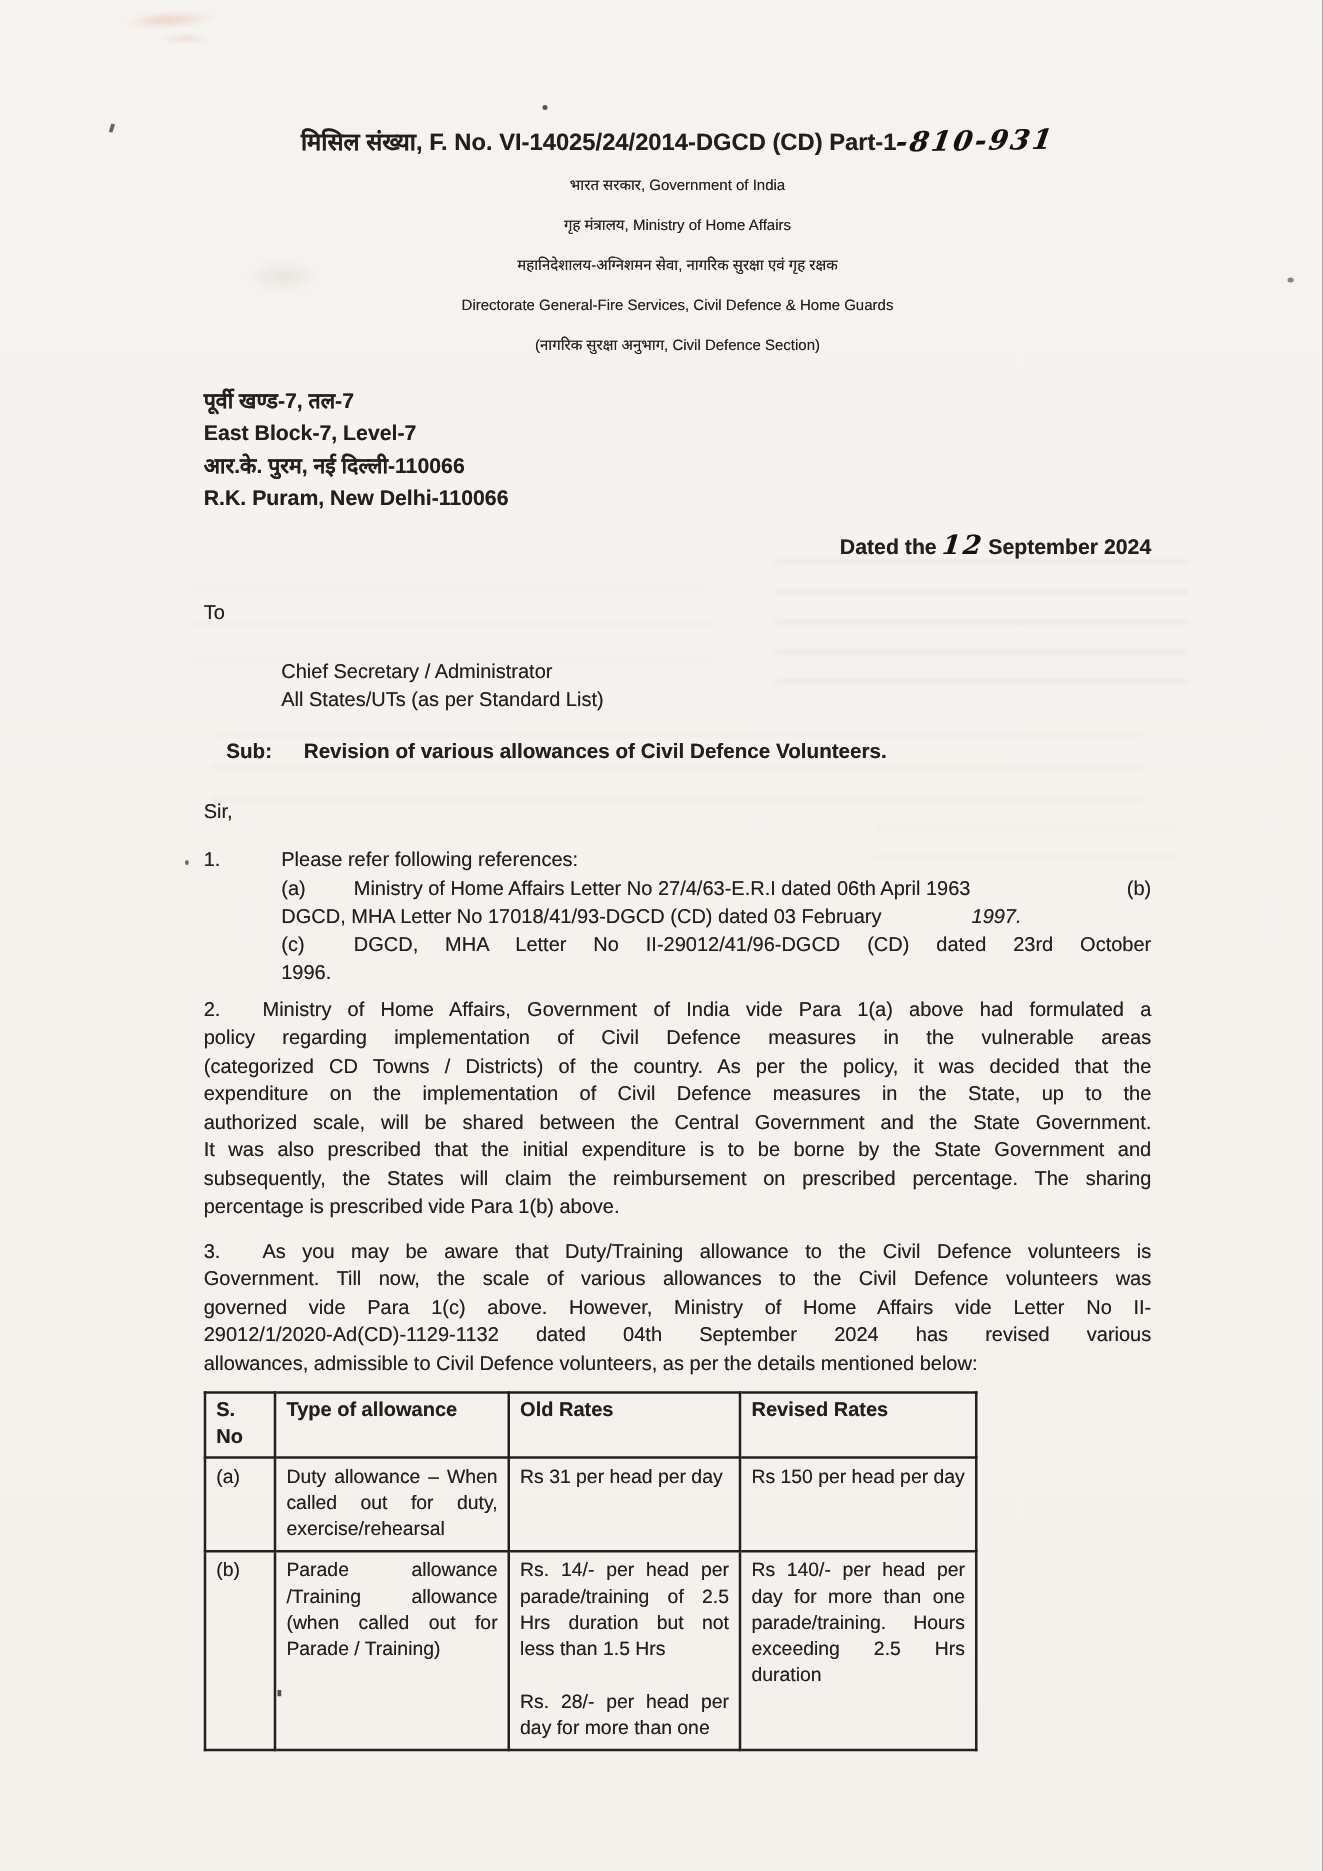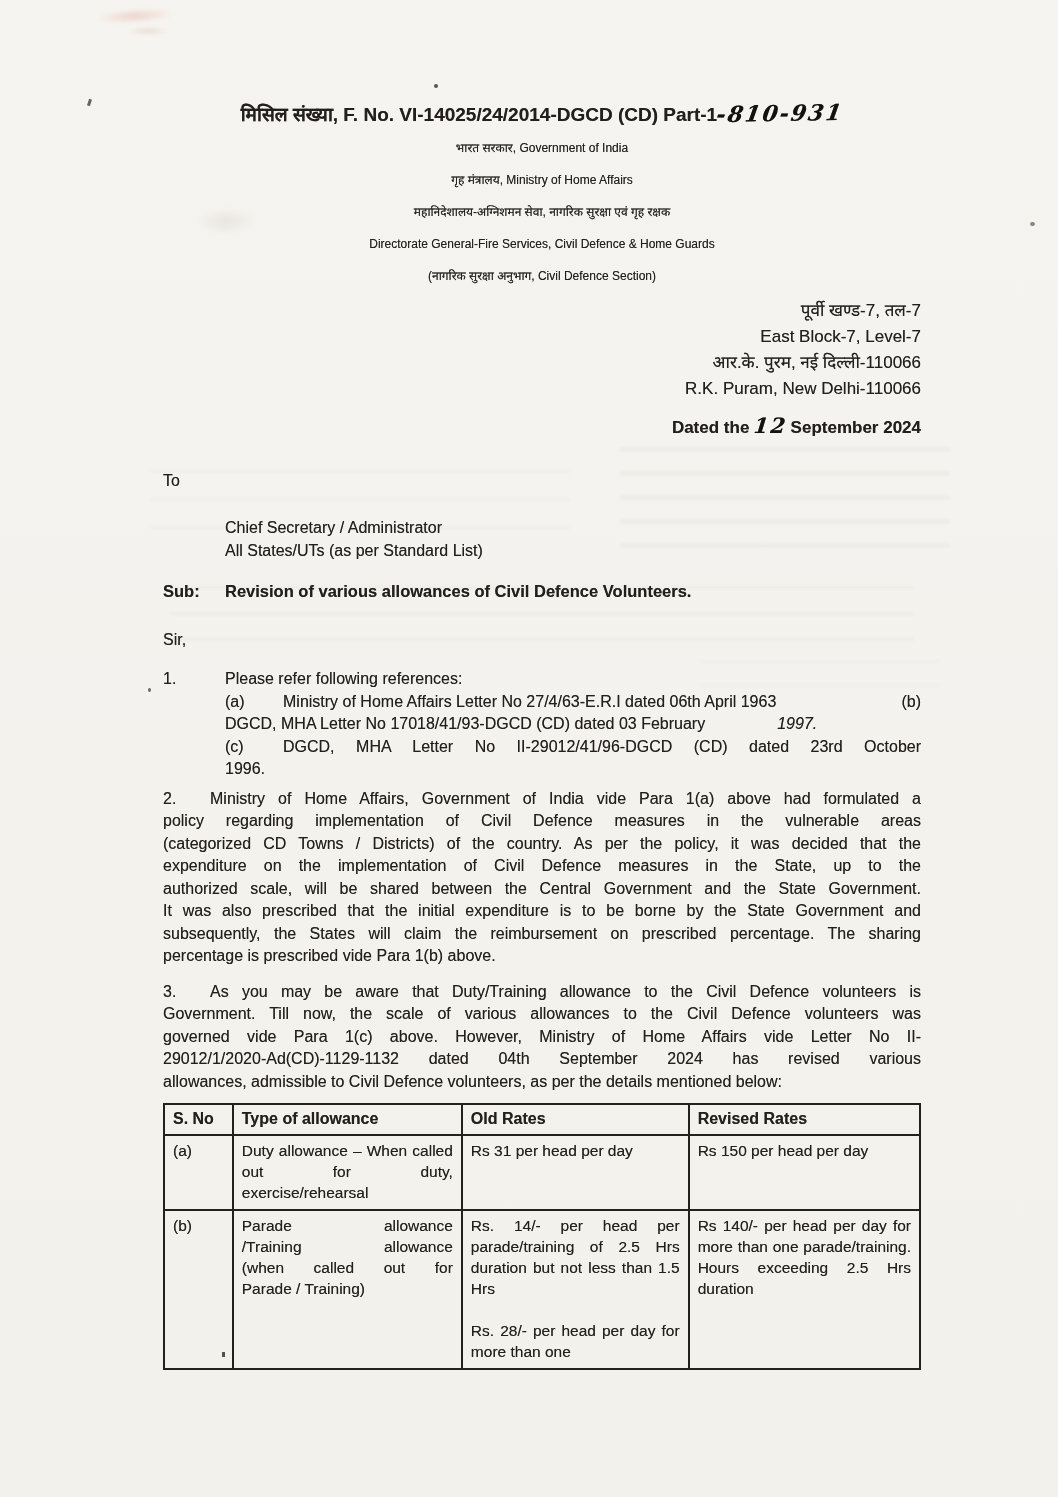--- a/index.html
+++ b/index.html
@@ -19,46 +19,46 @@
   .letterhead{text-align:center;}
   .lh-line1{font-size:19px;font-weight:700;line-height:26px;margin-bottom:8px;white-space:nowrap;}
   .handwrite{
     font-family:"DejaVu Serif",serif;
     font-style:italic;font-weight:700;
     display:inline-block;transform:skewX(-10deg) rotate(-1deg);
     letter-spacing:2px;font-size:22px;color:#14110e;
   }
   .lh-line{font-size:12px;font-weight:400;line-height:24px;margin-bottom:8px;}
   
-  .addr{margin-top:10px;text-align:right;font-size:17px;font-weight:400;line-height:26px;}
+  .addr{margin-top:20px;font-size:17px;font-weight:700;line-height:26px;}
   .dateline{margin-top:12px;text-align:right;font-size:17px;font-weight:700;line-height:24px;}
   .dateline .handwrite{font-size:21px;margin:0 3px 0 5px;transform:skewX(-6deg);}
   
   .to{margin-top:30px;font-size:16px;line-height:22px;}
   .recipient{margin-top:24px;margin-left:62px;font-size:16px;line-height:23px;}
   .subject{margin-top:18px;display:flex;font-size:16.5px;font-weight:700;line-height:22px;}
-  .subject .slabel{width:62px;flex:none;}
+  .subject .slabel{width:62px;flex:none;margin-left:18px;}
   .salutation{margin-top:27px;font-size:16px;line-height:22px;}
   .para{font-size:16px;line-height:22.5px;}
   .p1{margin-top:17px;}
   .p2{margin-top:7px;}
   .p3{margin-top:13px;}
   .pline{display:flex;}
   .pnum{width:47px;flex:none;}
   .pnum-wide{width:62px;flex:none;}
   .ptext{flex:1;}
   .jl{text-align:justify;text-align-last:justify;}
   .refs{padding-left:62px;}
   .refline{display:flex;}
   .reflabel{width:58px;flex:none;}
   .push-right{margin-left:auto;padding-left:18px;}
   .year-gap{margin-left:72px;font-style:italic;}
   
   .allow-table{
-    margin-top:10px;border-collapse:collapse;width:758px;table-layout:fixed;
+    margin-top:10px;border-collapse:collapse;width:619px;table-layout:fixed;
     font-size:15.5px;line-height:21px;
   }
   .allow-table th,.allow-table td{
     border:2px solid #23201d;vertical-align:top;
     padding:4px 8px 6px 8px;text-align:left;
   }
   .allow-table th{font-size:16px;font-weight:700;padding-top:3px;padding-bottom:5px;}
   .allow-table td{text-align:justify;}
   .cell-pre{white-space:pre-line;}
   .cell-line{text-align:justify;text-align-last:justify;}

